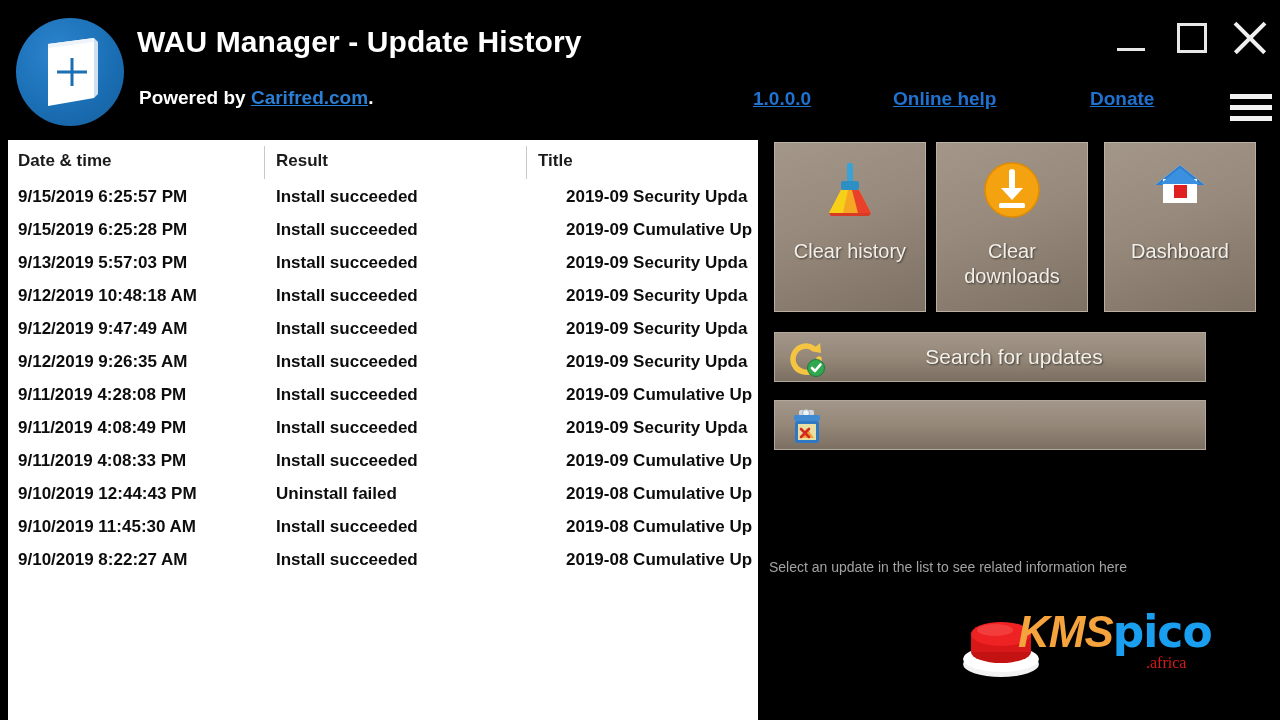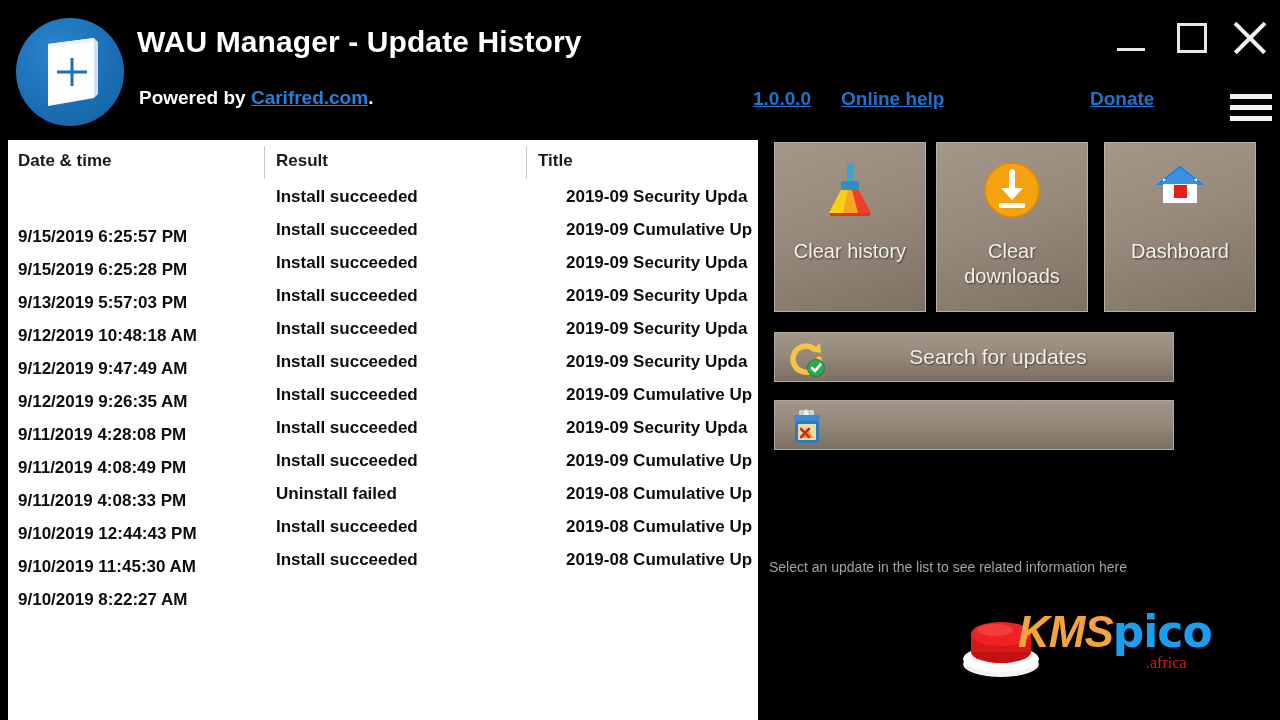--- a/index.html
+++ b/index.html
@@ -32,21 +32,21 @@
   }
   #powered-line .lnk { color: #2a7fd4; text-decoration: underline; }
   #powered-line .dot { color: #fff; }
 
   .hdr-link {
     position: absolute; top: 88px;
     font-size: 19px; font-weight: bold; color: #1f72d0;
     text-decoration: underline; white-space: nowrap;
   }
   #link-version { left: 753px; }
-  #link-help    { left: 841px; }
+  #link-help    { left: 893px; }
   #link-donate  { left: 1090px; }
 
   .wbtn { position: absolute; cursor: default; }
   #btn-min  { left: 1112px; top: 26px; width: 38px; height: 34px; }
   #btn-min i { position: absolute; left: 5px; top: 22px; width: 28px; height: 3px; background: #e8e8e8; display: block; }
   #btn-max  { left: 1172px; top: 18px; width: 40px; height: 40px; }
   #btn-max i { position: absolute; left: 5px; top: 5px; width: 30px; height: 30px; border: 3px solid #e8e8e8; display: block; }
   #btn-close{ left: 1230px; top: 18px; width: 40px; height: 40px; }
   #btn-close i, #btn-close u {
     position: absolute; left: -1px; top: 18px; width: 42px; height: 3.5px; background: #f0f0f0; display: block;
@@ -76,21 +76,21 @@
   }
   #hcell-date   { left: 10px; }
   #hcell-result { left: 268px; }
   #hcell-title  { left: 530px; }
 
   .hrow { position: relative; height: 33px; width: 100%; }
   .hrow .c {
     position: absolute; top: 5px;
     font-size: 17px; font-weight: bold; color: #0d0d0d; white-space: nowrap;
   }
-  .hrow .c-date   { left: 10px; margin-top: 40px; }
+  .hrow .c-date   { left: 10px; }
   .hrow .c-result { left: 268px; }
   .hrow .c-title  { left: 558px; }
 
   
   #side-panel { position: absolute; left: 758px; top: 136px; width: 522px; height: 584px; background: #000; }
 
   .tile {
     position: absolute; top: 6px; width: 152px; height: 170px;
     background: linear-gradient(160deg, #a3978a 0%, #978a7c 45%, #7d7164 100%);
     border: 1px solid #b9afa4;
@@ -100,21 +100,21 @@
   #tile-clear-downloads { left: 178px; text-decoration: underline; }
   #tile-dashboard       { left: 346px; }
   .tile .tile-icon { position: absolute; left: 0; top: 18px; width: 100%; text-align: center; }
   .tile .tile-label {
     position: absolute; left: 6px; right: 6px; top: 96px;
     text-align: center; font-size: 20px; color: #f2efe9; line-height: 25px;
     text-shadow: 1px 1px 2px rgba(0,0,0,.55);
   }
 
   .wide-btn {
-    position: absolute; left: 16px; width: 400px; height: 50px;
+    position: absolute; left: 16px; width: 432px; height: 50px;
     background: linear-gradient(180deg, #a2968a 0%, #958879 50%, #7b6f62 100%);
     border: 1px solid #b2a89c;
     cursor: default;
   }
   #btn-search-updates    { top: 196px; }
   #btn-uninstall-updates { top: 264px; }
   .wide-btn .wb-icon { position: absolute; left: 14px; top: 7px; width: 38px; height: 38px; }
   .wide-btn .wb-label {
     position: absolute; left: 56px; right: 8px; top: 12px; text-align: center;
     font-size: 21px; color: #f3f0ea; text-shadow: 1px 1px 2px rgba(0,0,0,.55);

